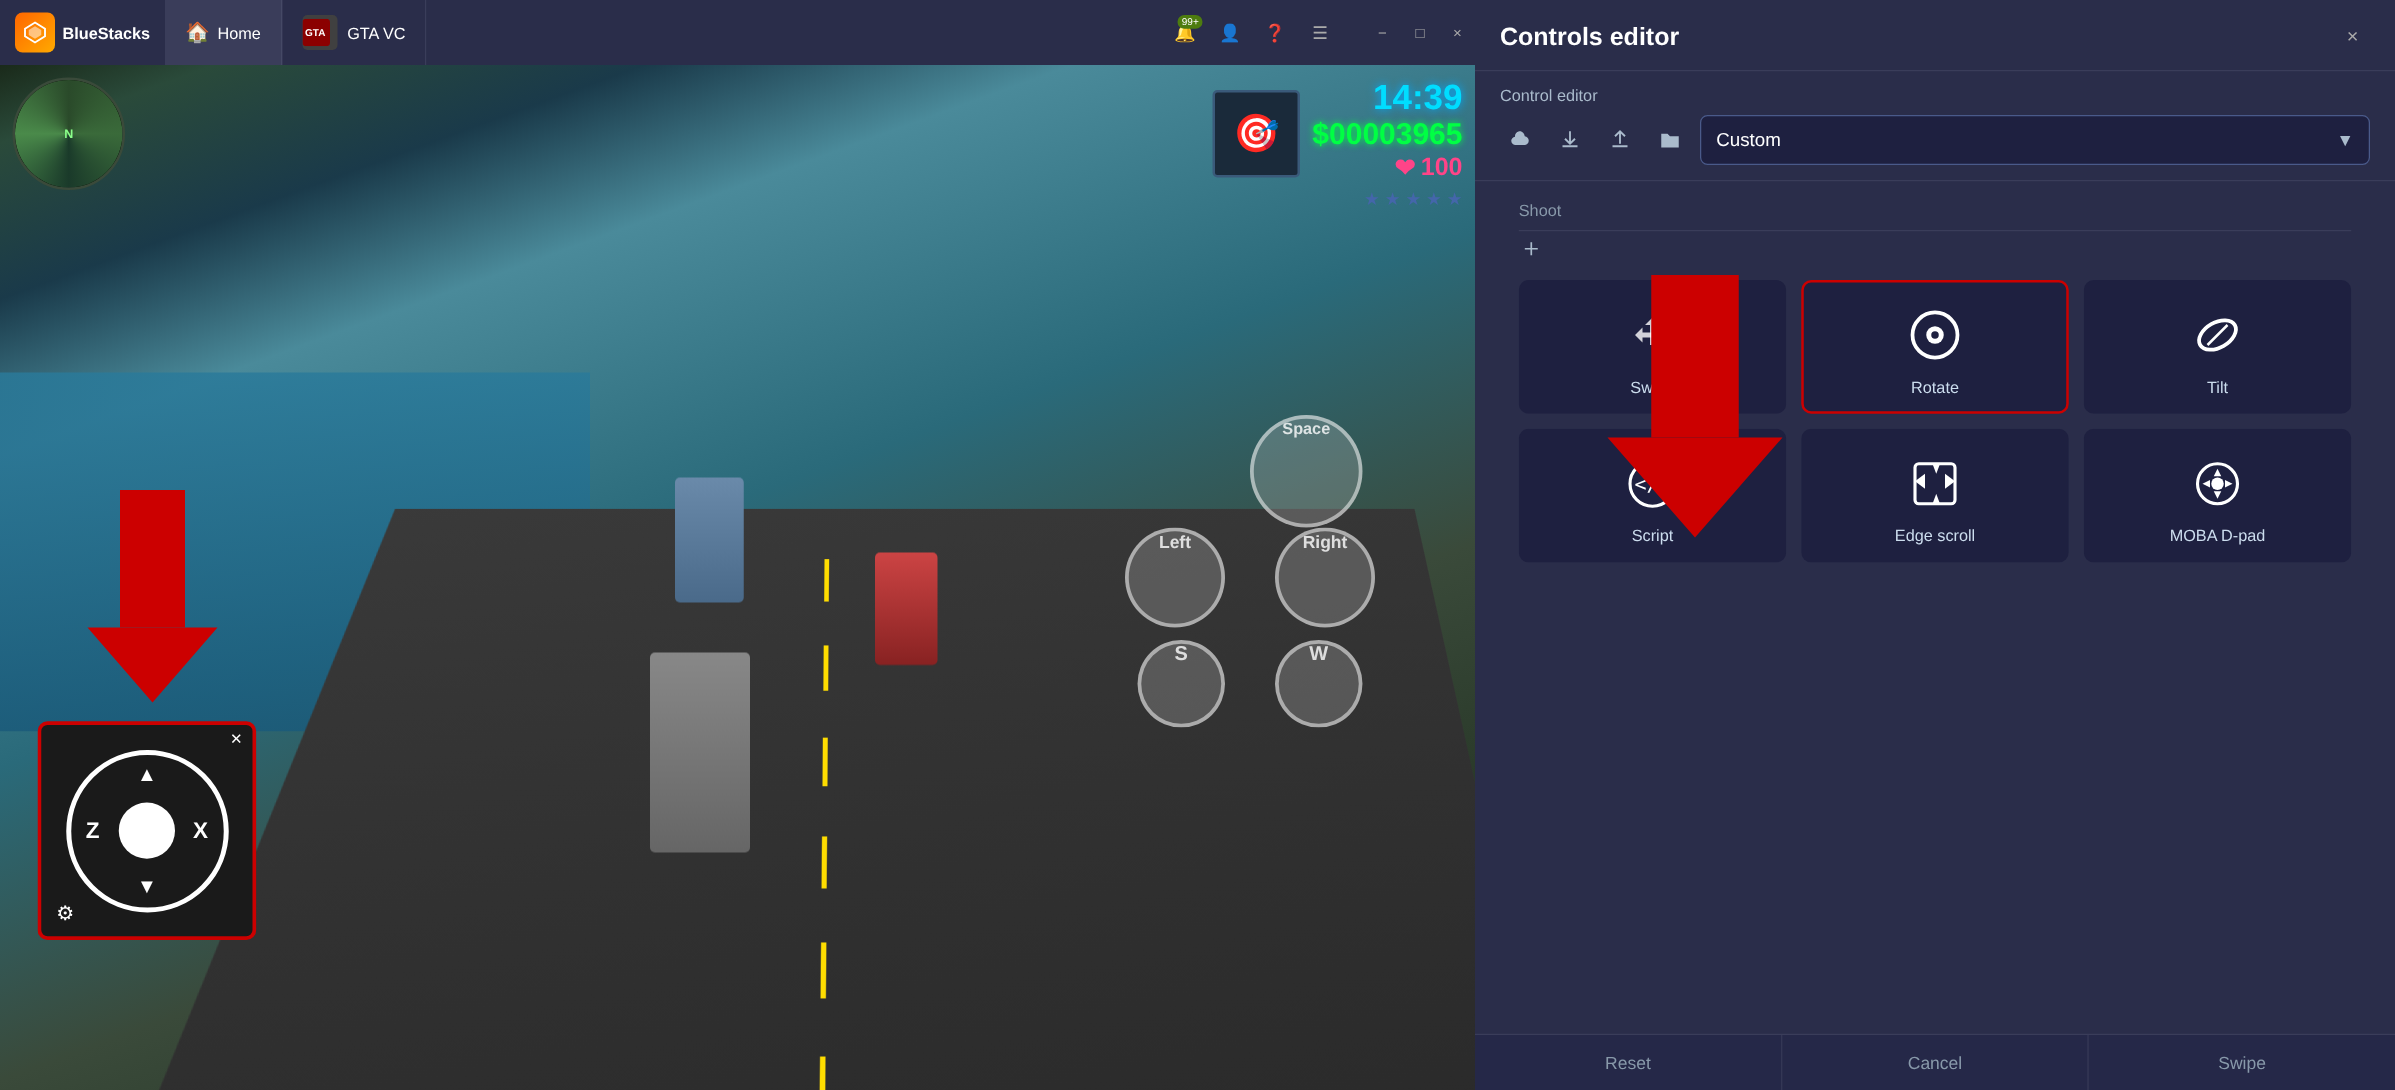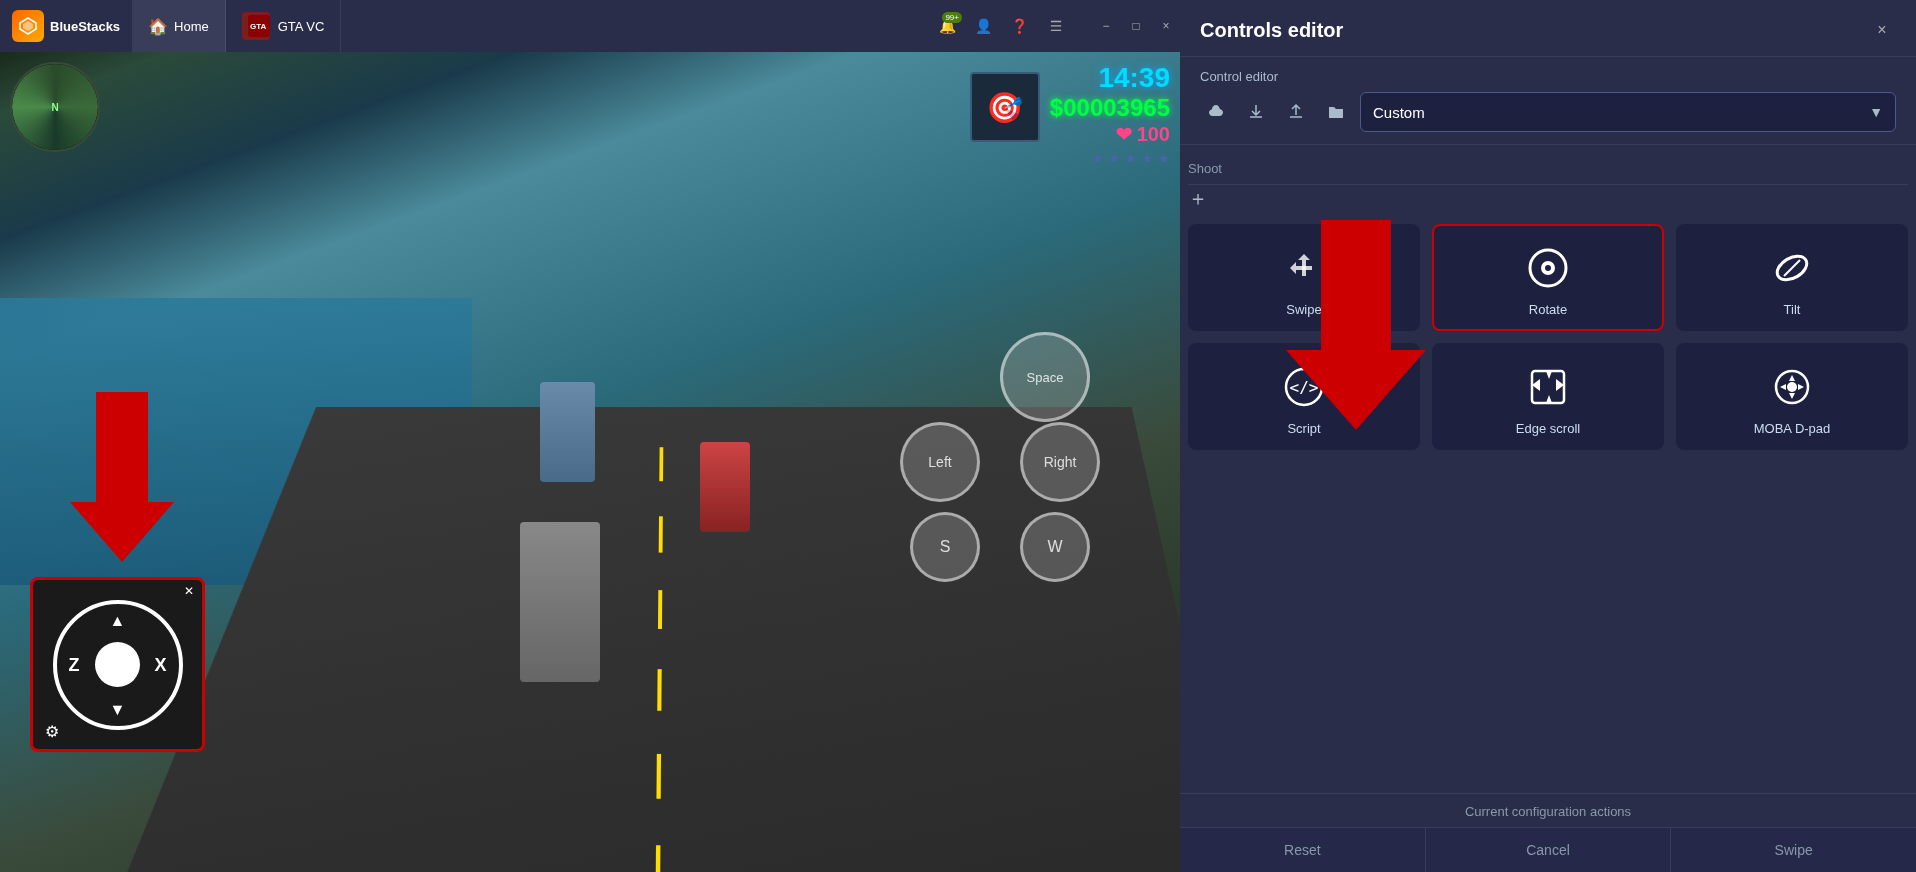--- a/index.html
+++ b/index.html
@@ -46,21 +46,21 @@
       background: #3a3d5a; border-right: 1px solid #4a4d6a;
       color: white; font-size: 13px; cursor: pointer;
     }
     #home-icon-tab { font-size: 16px; }
     #gta-tab {
       display: flex; align-items: center; gap: 8px;
       padding: 0 16px; height: 100%;
       background: #2a2d4a; border-right: 1px solid #3a3d5a;
       color: white; font-size: 13px; cursor: pointer;
     }
-    #gta-icon { width: 28px; height: 28px; background: #7f1d1d; border-radius: 4px; display: flex; align-items: center; justify-content: flex-end; font-size: 8px; font-weight: bold; color: white; }
+    #gta-icon { width: 28px; height: 28px; background: #404040; border-radius: 4px; display: flex; align-items: center; justify-content: flex-start; font-size: 8px; font-weight: bold; color: white; }
     .titlebar-spacer { flex: 1; }
     #titlebar-right {
       display: flex; align-items: center; gap: 4px; padding-right: 12px;
     }
     .tb-btn {
       width: 32px; height: 32px; border-radius: 50%;
       display: flex; align-items: center; justify-content: center;
       color: #aaa; font-size: 14px; cursor: pointer; position: relative;
     }
     #notif-badge {
@@ -161,23 +161,23 @@
       display: flex; gap: 4px; justify-content: flex-end; margin-top: 4px;
     }
     .star { color: #4466aa; font-size: 14px; }
 
     
     .screen-btn {
       position: absolute;
       background: rgba(200,200,200,0.25);
       border: 3px solid rgba(255,255,255,0.5);
       border-radius: 50%;
-      display: flex; align-items: center; justify-content: center;
+      display: flex; justify-content: center;
       color: rgba(255,255,255,0.8);
-      font-size: 16px; font-weight: normal;
+      font-size: 16px; font-weight: bold;
       cursor: pointer;
     }
     #btn-space { width: 90px; height: 90px; top: 280px; right: 90px; font-size: 13px; }
     #btn-left { width: 80px; height: 80px; top: 370px; right: 200px; font-size: 14px; }
     #btn-right { width: 80px; height: 80px; top: 370px; right: 80px; font-size: 14px; }
     #btn-s { width: 70px; height: 70px; top: 460px; right: 200px; }
     #btn-w { width: 70px; height: 70px; top: 460px; right: 90px; }
 
     
     #rotate-control {
@@ -282,21 +282,21 @@
       font-size: 15px;
       padding: 18px 12px;
       display: flex; align-items: center; justify-content: space-between;
       cursor: pointer;
     }
     #scheme-dropdown-arrow { color: #aabbcc; font-size: 14px; }
 
     #controls-scroll {
       flex: 1;
       overflow-y: auto;
-      padding: 8px 8px;
+      padding: 8px 35px;
     }
     #controls-scroll::-webkit-scrollbar { width: 6px; }
     #controls-scroll::-webkit-scrollbar-track { background: #1e2040; }
     #controls-scroll::-webkit-scrollbar-thumb { background: #4a5a8a; border-radius: 3px; }
 
     #shoot-item {
       color: #8899aa; font-size: 13px; padding: 8px 0;
       border-bottom: 1px solid #3a3d5a;
     }
 
@@ -604,19 +604,18 @@
     display: flex;
     flex-direction: column;
     align-items: center;
     pointer-events: none;
     z-index: 200;
   ">
     <div style="width: 70px; height: 130px; background: #cc0000;"></div>
     <div style="width: 0; height: 0; border-left: 70px solid transparent; border-right: 70px solid transparent; border-top: 80px solid #cc0000;"></div>
   </div>
 
-  <div id="current-config">Current configuration actions</div>
   <div id="config-actions">
     <button class="config-btn">Reset</button>
     <button class="config-btn">Cancel</button>
     <button class="config-btn">Swipe</button>
   </div>
 </div>
 
 </body></html>

